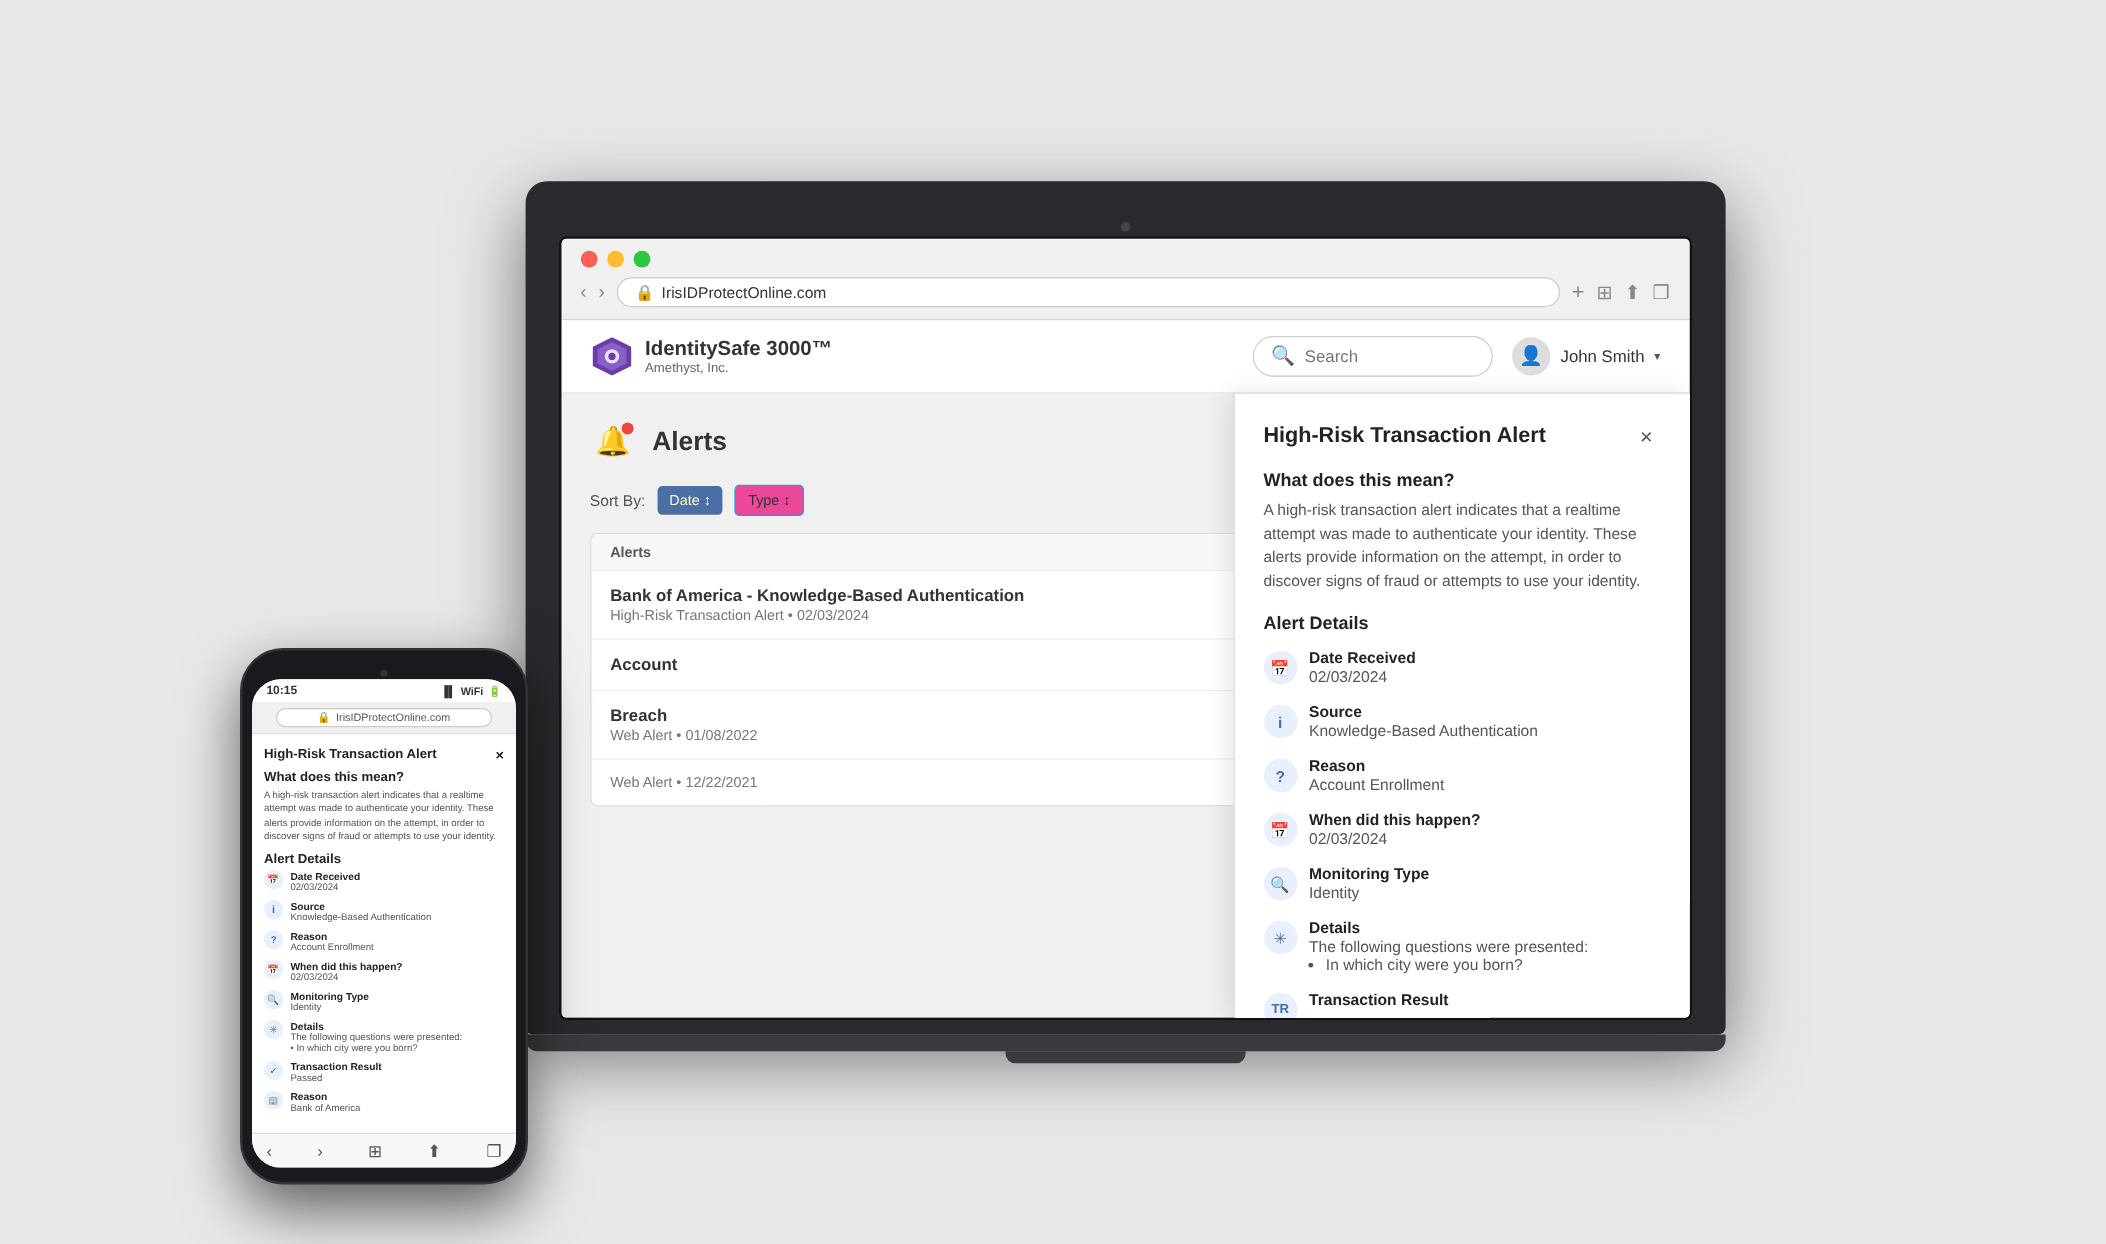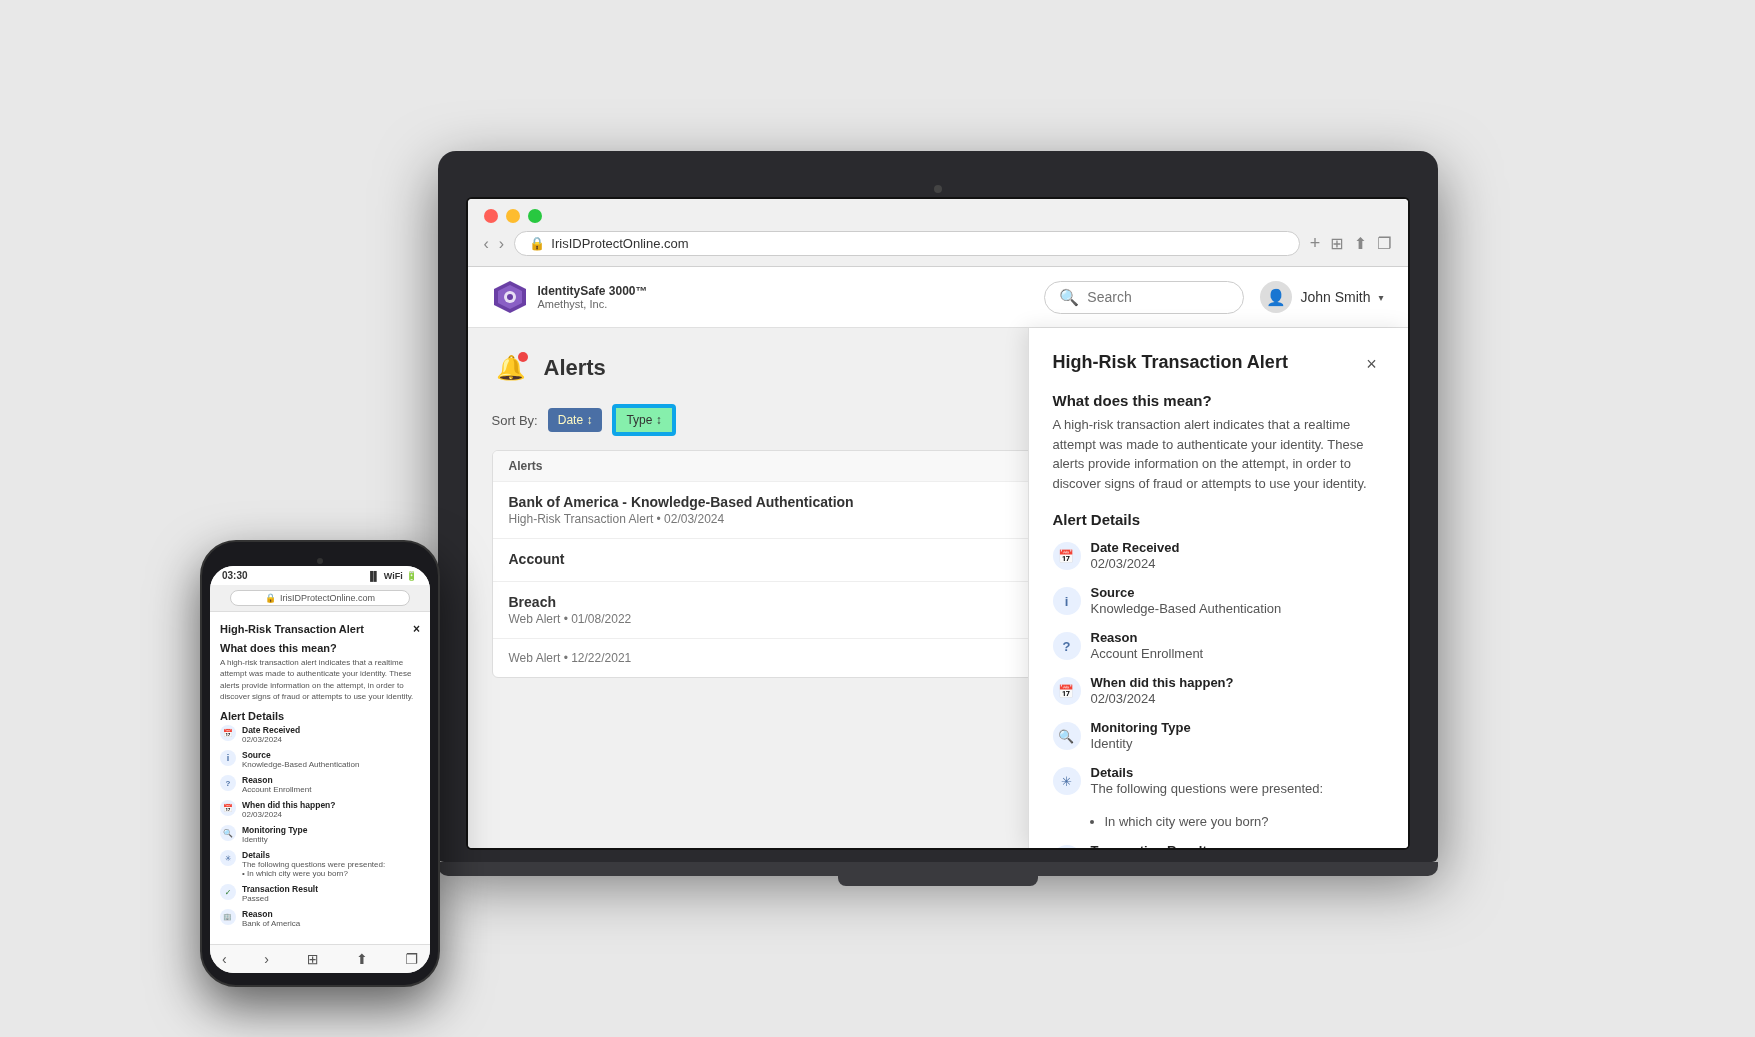--- a/index.html
+++ b/index.html
@@ -113,21 +113,21 @@
     .logo-container {
       display: flex;
       align-items: center;
       gap: 10px;
     }
     .logo-icon {
       width: 36px;
       height: 36px;
     }
     .logo-text h1 {
-      font-size: 12px;
+      font-size: 17px;
       font-weight: 700;
       color: #333;
     }
     .logo-text p {
       font-size: 11px;
       color: #666;
     }
     .header-spacer { flex: 1; }
     .search-bar {
       display: flex;
@@ -225,23 +225,23 @@
       gap: 4px;
       background: #4a6fa5;
       color: #fef9c3;
       border: none;
       border-radius: 4px;
       padding: 5px 10px;
       font-size: 12px;
       cursor: pointer;
     }
     .sort-btn-outline {
-      background: #86efac;
+      background: #ec4899;
       color: #333;
-      border: 4px solid #0ea5e9;
+      border: 1px solid #0ea5e9;
     }
     .alerts-list {
       background: #fff;
       border-radius: 6px;
       overflow: hidden;
       border: 1px solid #ddd;
     }
     .alert-item {
       padding: 12px 16px;
       border-bottom: 1px solid #eee;
@@ -349,21 +349,20 @@
       margin-bottom: 1px;
     }
     .detail-value {
       font-size: 13px;
       color: #555;
     }
     .detail-value ul {
       margin-left: 14px;
       font-size: 13px;
       color: #555;
-      margin-top: 18px;
     }
 
     
     .phone-wrapper {
       position: absolute;
       left: -220px;
       bottom: -40px;
       z-index: 10;
     }
     .phone-body {
@@ -660,21 +659,21 @@
   </div>
 
   <div class="phone-wrapper" style="position:absolute; left:200px; bottom:50px; z-index:10;">
     <div class="phone-body">
       <div class="phone-notch">
         <div class="phone-notch-dot"></div>
       </div>
       <div class="phone-screen">
 
         <div class="phone-status-bar">
-          <span>03:30</span>
+          <span>10:15</span>
           <div class="phone-status-right">
             <span>▐▌</span>
             <span>WiFi</span>
             <span>🔋</span>
           </div>
         </div>
 
         <div class="phone-browser-bar">
           <div class="phone-address">
             <span>🔒</span>

